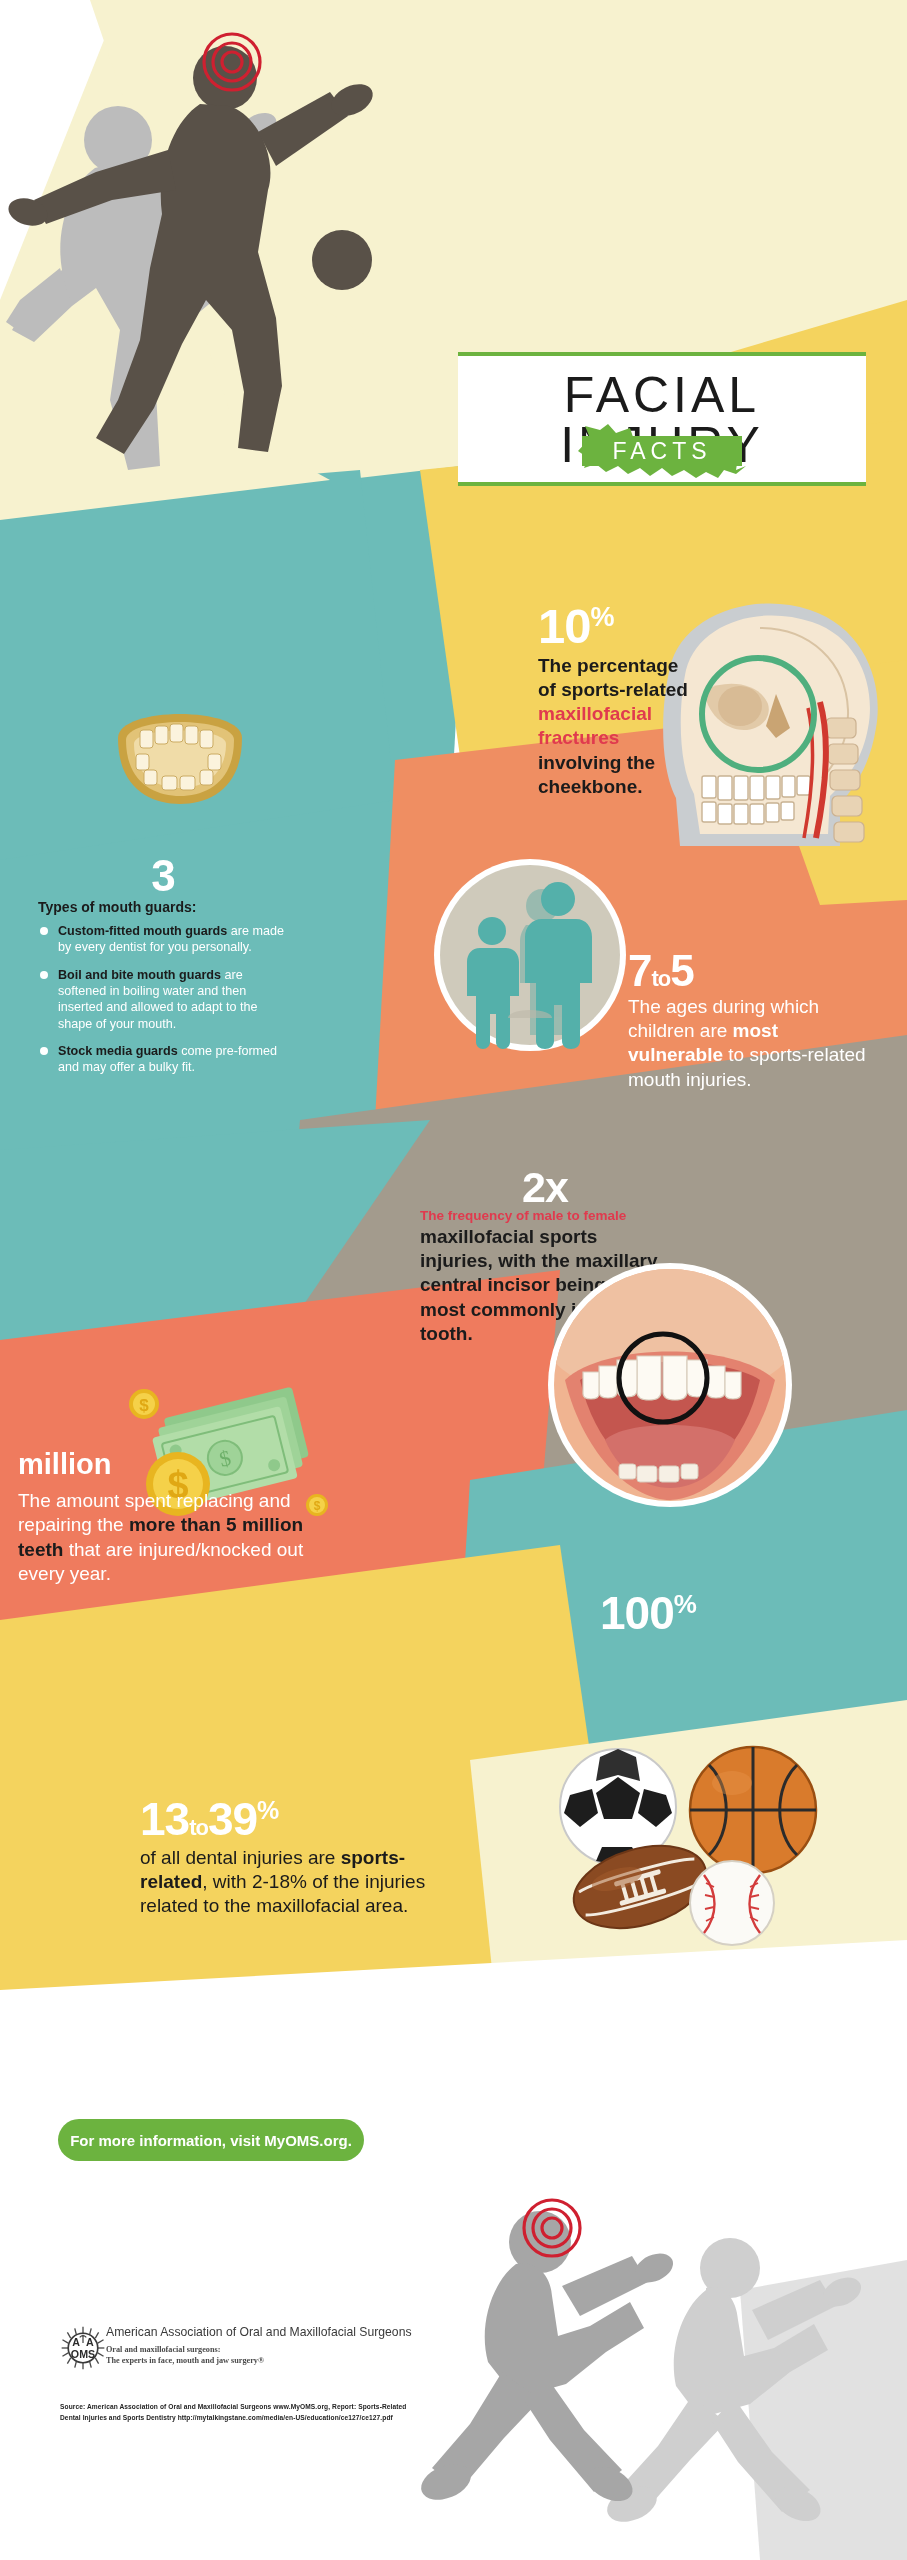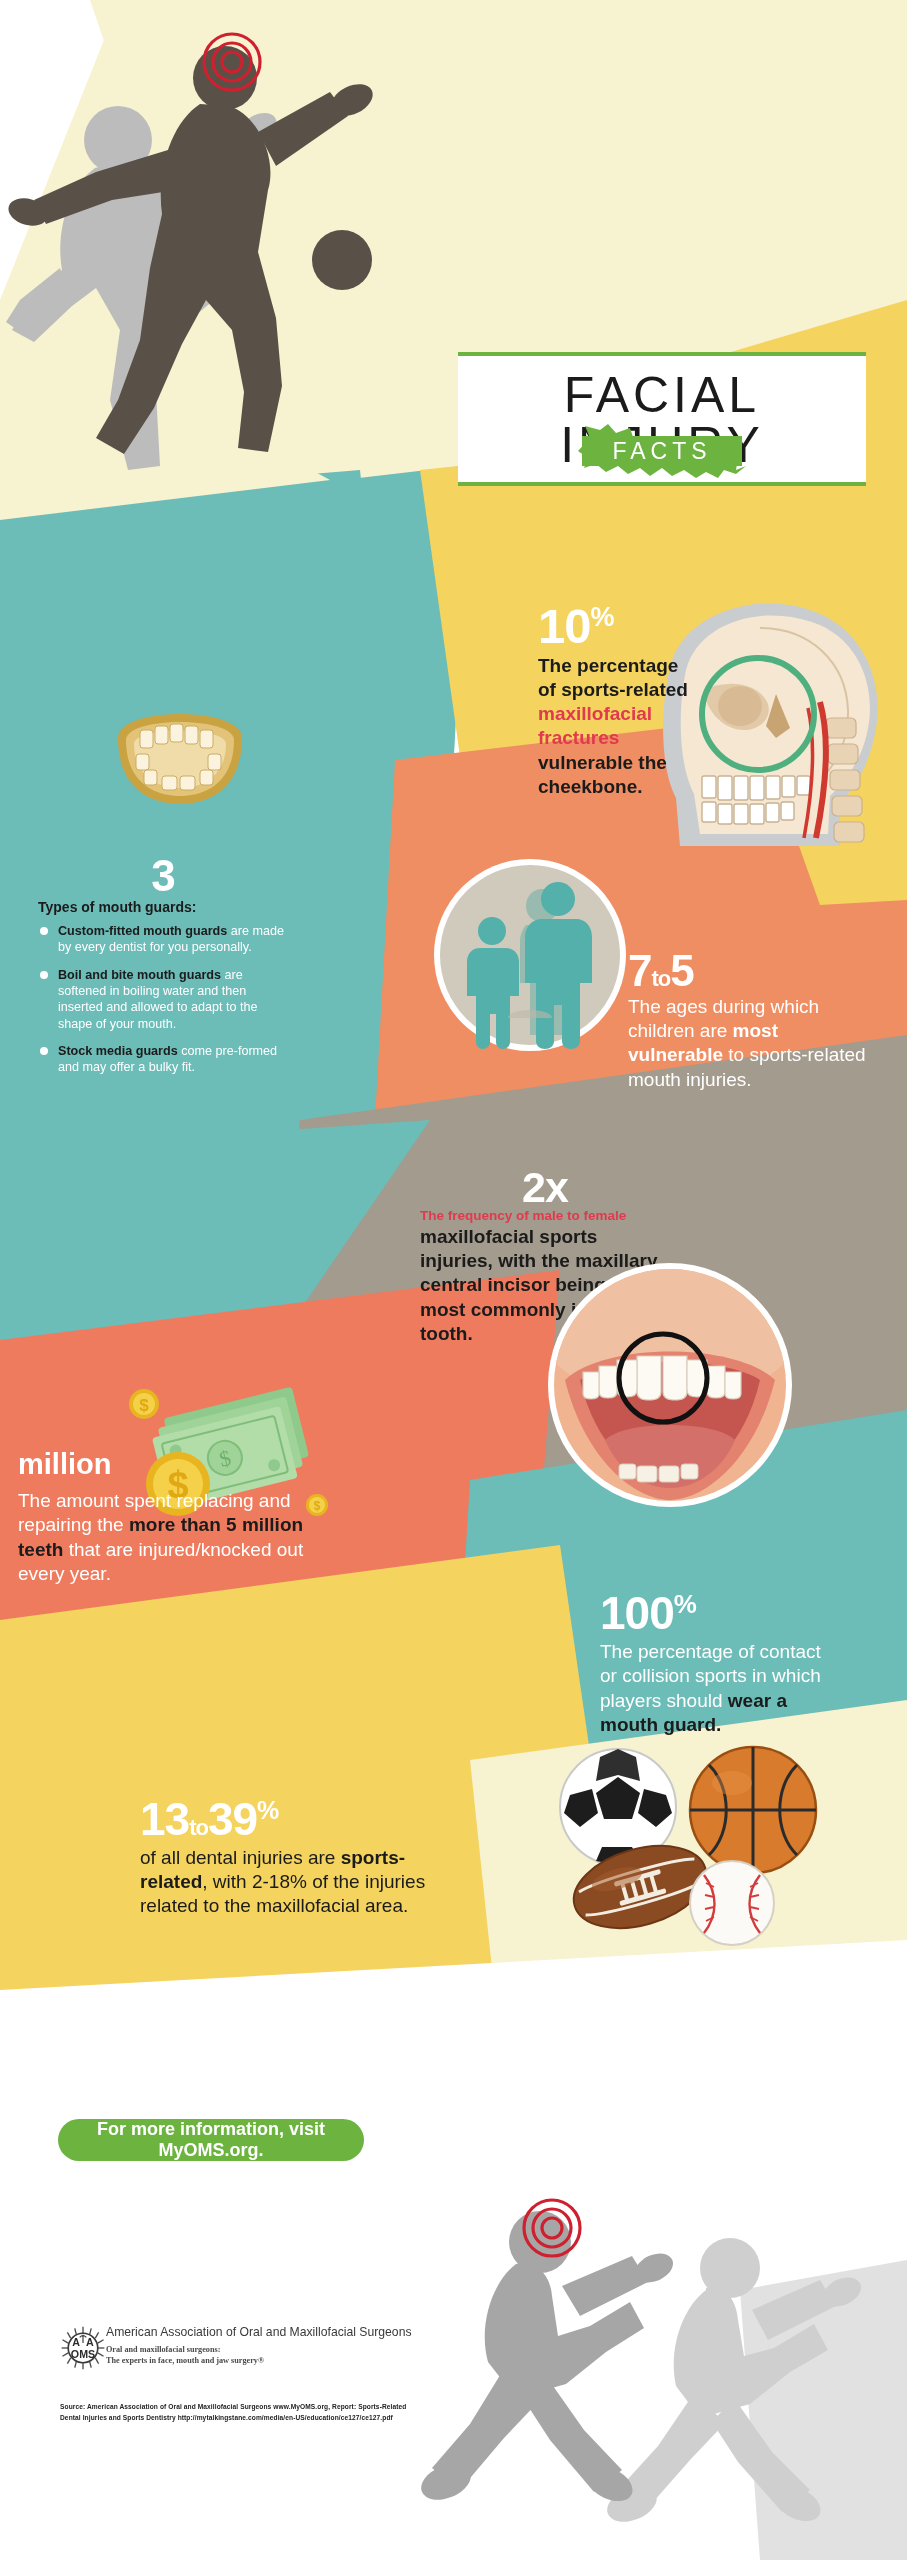--- a/index.html
+++ b/index.html
@@ -81,21 +81,21 @@
   #stat-13 .big-num { font-size:46px; }
   #stat-13 .big-num .to { font-size:22px; }
   #stat-13 .big-num .pct { font-size:25px; vertical-align:super; }
   #stat-13 .body-txt { color:#1b1b1b; font-weight:normal; margin-top:4px; }
   #stat-13 .body-txt b { font-weight:bold; }
 
   
   #cta-button {
     position:absolute; left:58px; top:2119px; width:306px; height:42px;
     background:#6cb33f; border-radius:21px; border:none; cursor:pointer;
-    color:#ffffff; font-size:18px; font-weight:bold;
+    color:#ffffff; font-size:15px; font-weight:bold;
     font-family:"Liberation Sans", sans-serif;
     display:flex; align-items:center; justify-content:center;
   }
 
   
   #footer { position:absolute; left:60px; top:2325px; width:440px; }
   #footer-top { display:flex; align-items:flex-start; gap:0; }
   #aaoms-name { font-size:12.2px; color:#3a3a3a; line-height:1.25; }
   #aaoms-tag { font-size:8.2px; color:#4a4a4a; line-height:1.35; margin-top:4px; font-weight:bold;font-family:Liberation Serif, serif; }
   #source { margin-top:26px; font-size:6.6px; color:#222; line-height:1.7; font-weight:bold; letter-spacing:0.1px; }
@@ -234,21 +234,21 @@
 
   <div id="stat-10">
     <div class="big-num">
       <span>10</span><span class="pct">%</span>
     </div>
     <div class="body-txt">
       <span>The percentage</span><br>
       <span>of sports-related</span><br>
       <span class="red">maxillofacial</span><br>
       <span class="red">fractures</span><br>
-      <span>vulnerable the</span><br>
+      <span>involving the</span><br>
       <span>cheekbone.</span>
     </div>
   </div>
 
   <svg style="position:absolute;left:100px;top:700px;width:160px;height:110px;" viewBox="0 0 160 110">
     <path d="M18 38 C18 6, 142 6, 142 38 C142 88, 110 104, 80 104 C50 104, 18 88, 18 38 Z" fill="#c9a241"></path>
     <path d="M26 40 C26 16, 134 16, 134 40 C134 82, 106 96, 80 96 C54 96, 26 82, 26 40 Z" fill="#e2c377"></path>
     <path d="M34 44 C34 26, 126 26, 126 44 C126 76, 102 88, 80 88 C58 88, 34 76, 34 44 Z" fill="#f0dca8"></path>
     <g fill="#fbf3dd" stroke="#cbab63" stroke-width="1">
       <rect x="40" y="30" width="13" height="18" rx="3"></rect>
@@ -376,23 +376,20 @@
   <div id="stat-500">
     <div class="sub">million</div>
     <div class="body-txt">
       <span>The amount spent replacing and repairing the </span><b>more than 5 million teeth</b><span> that are injured/knocked out every year.</span>
     </div>
   </div>
 
   <div id="stat-100">
     <div class="big-num">
       <span>100</span><span class="pct">%</span>
-    </div>
-    <div class="body-txt">
-      <span>The percentage of contact or collision sports in which players should </span><b>wear a mouth guard.</b>
     </div>
   </div>
 
   <svg style="position:absolute;left:510px;top:1735px;width:340px;height:220px;" viewBox="0 0 340 220">
 
     <g>
       <circle cx="243" cy="75" r="63" fill="#d97b2c"></circle>
       <circle cx="243" cy="75" r="63" fill="none" stroke="#9a4f12" stroke-width="2.5"></circle>
       <path d="M180 75 h126" stroke="#2b2b2b" stroke-width="3" fill="none"></path>
       <path d="M243 12 v126" stroke="#2b2b2b" stroke-width="3" fill="none"></path>

